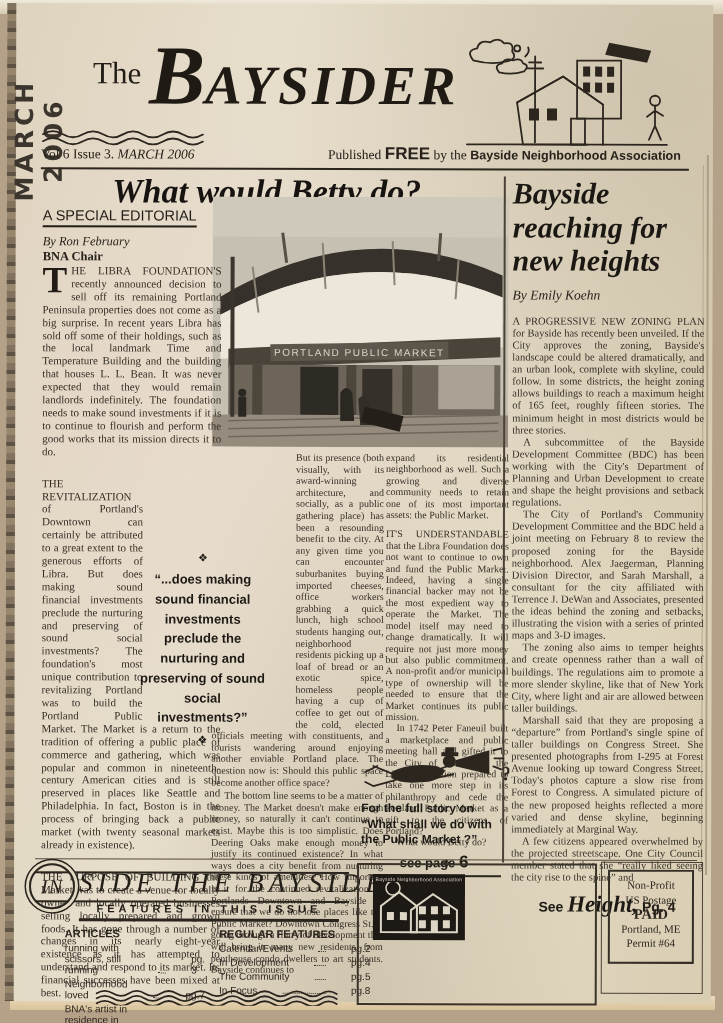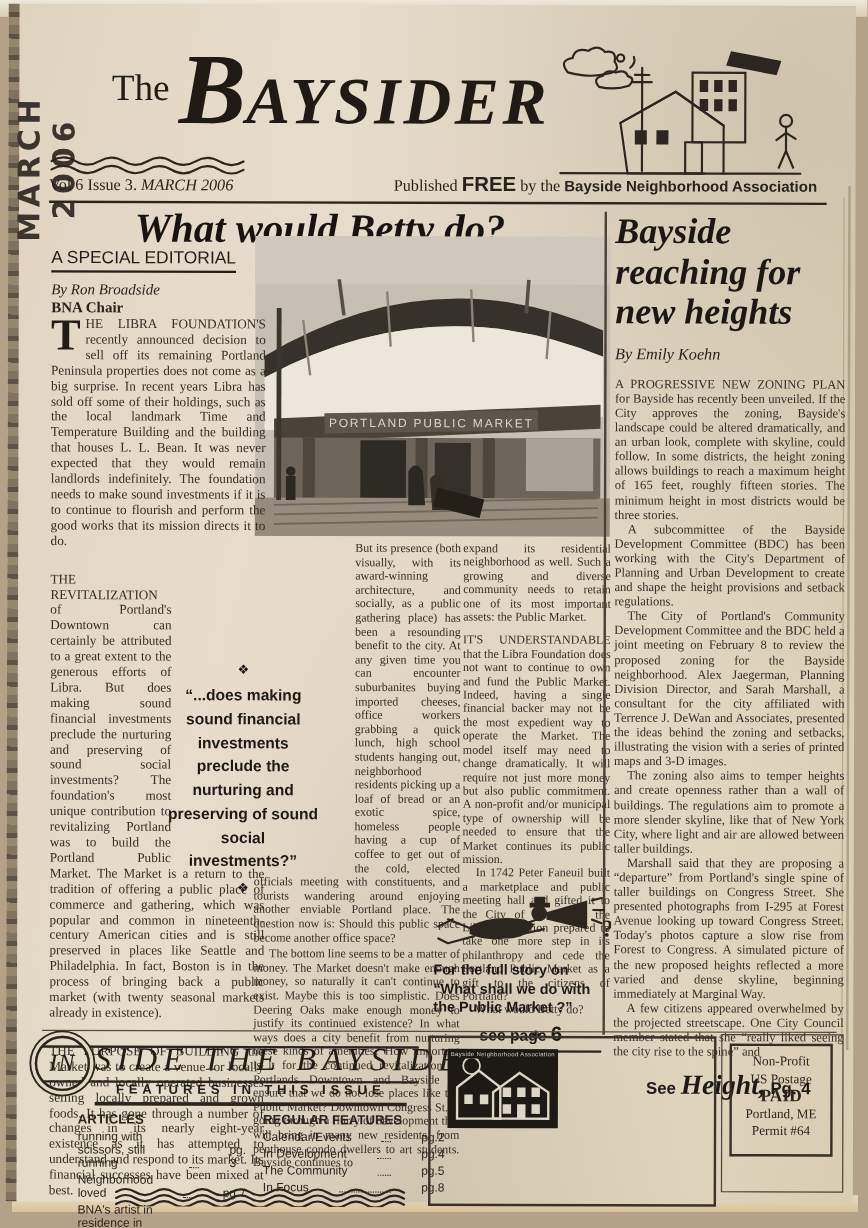--- a/index.html
+++ b/index.html
@@ -178,21 +178,21 @@
 
     <div class="vol-row">
       <span><span>Vol 6 Issue 3.</span>&nbsp;<i>MARCH 2006</i></span>
       <span><span>Published</span>&nbsp;<span class="freeword">FREE</span>&nbsp;<span>by the</span>&nbsp;<span class="assoc">Bayside Neighborhood Association</span></span>
     </div>
     <div class="mast-rule"></div>
 
     <div class="headline">What would Betty do?</div>
     <div class="kicker">A SPECIAL EDITORIAL</div>
     <div class="byline">
-      <div class="name">By Ron Broadside</div>
+      <div class="name">By Ron February</div>
       <div class="role">BNA Chair</div>
     </div>
 
     <svg class="photo" width="296" height="250" viewBox="0 0 296 250">
       <rect width="296" height="250" fill="#c6c0b2"></rect>
       <rect x="0" y="0" width="296" height="40" fill="#cfc9bb"></rect>
       <path d="M8,100 Q148,16 290,78 L290,100 Q148,42 8,118 Z" fill="#36312a"></path>
       <path d="M8,118 Q148,42 290,100 L290,150 L8,162 Z" fill="#ece7da"></path>
       <path d="M40,70 l6,46 M110,46 l3,46 M180,44 l2,44 M246,62 l-3,40" stroke="#8b8376" stroke-width="2" fill="none"></path>
       <path d="M70,36 l4,30 M228,36 l-2,28" stroke="#555045" stroke-width="3" fill="none"></path>

